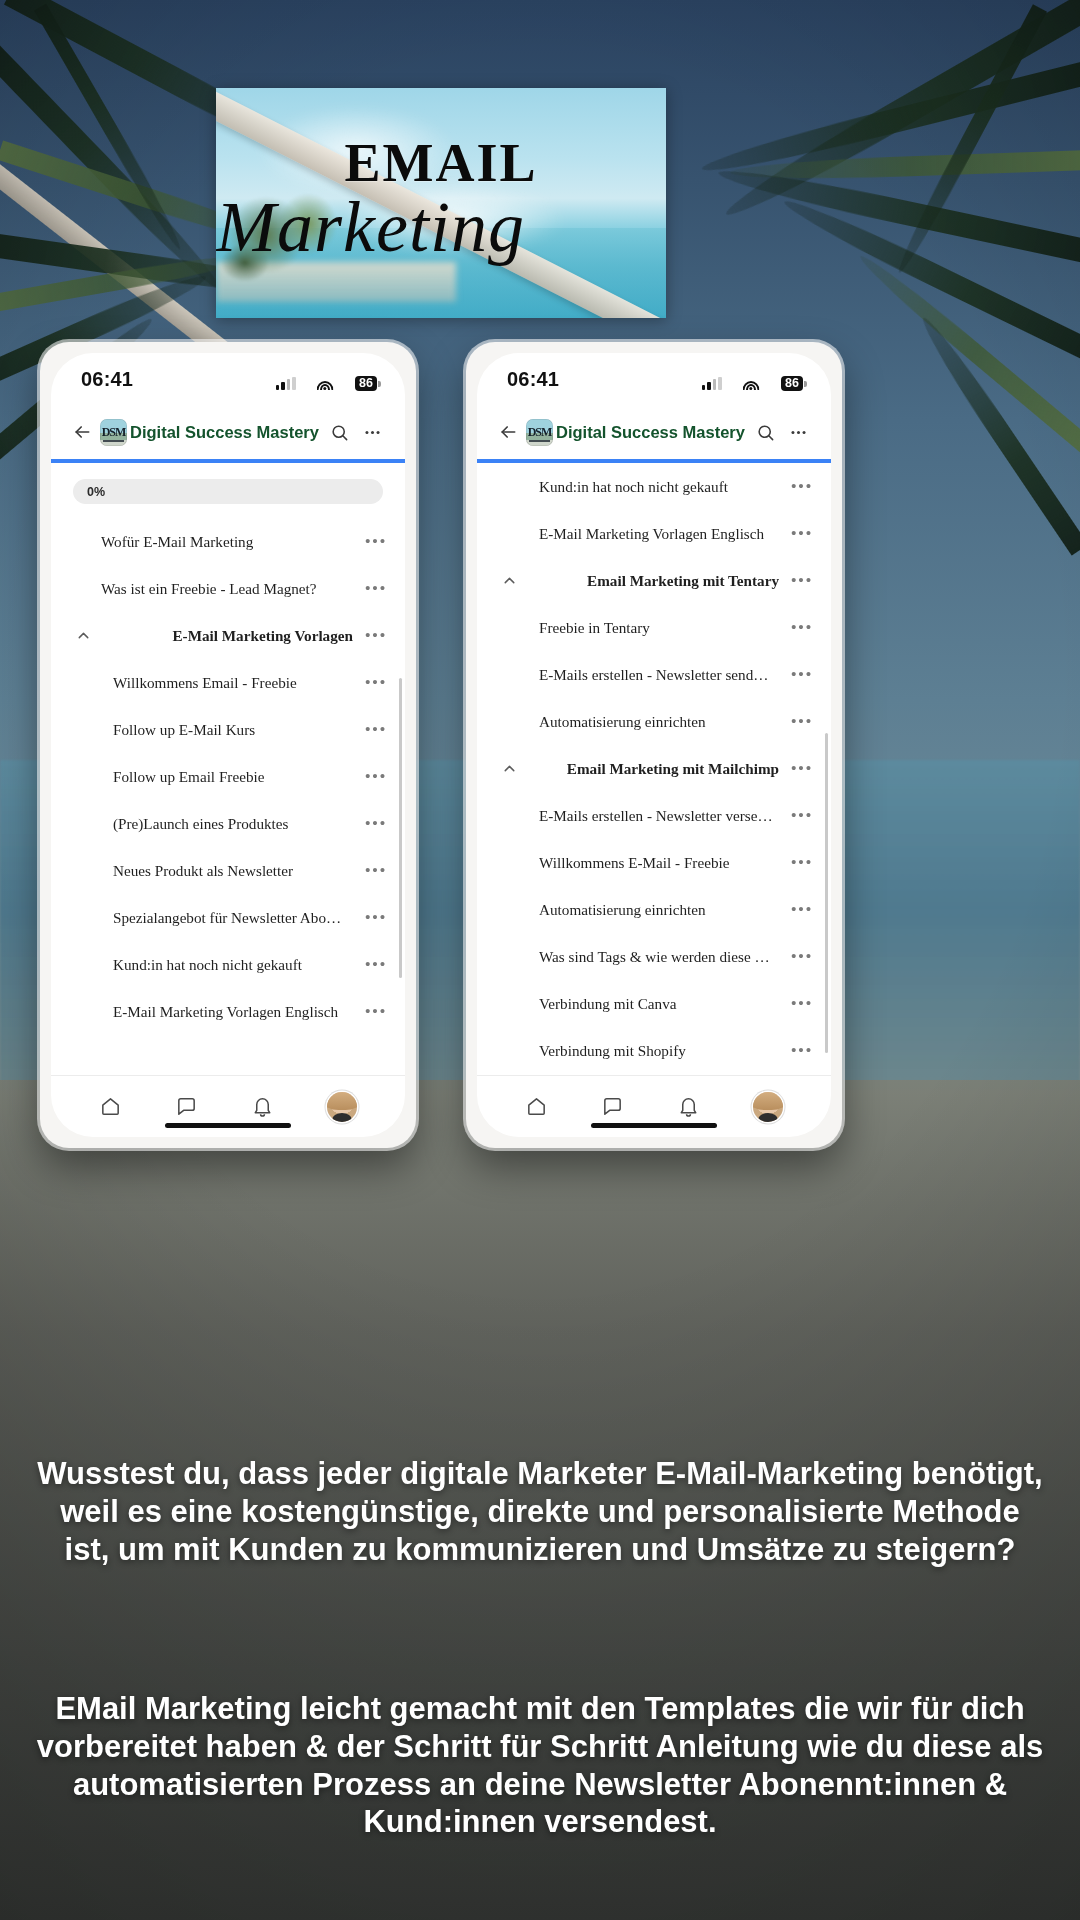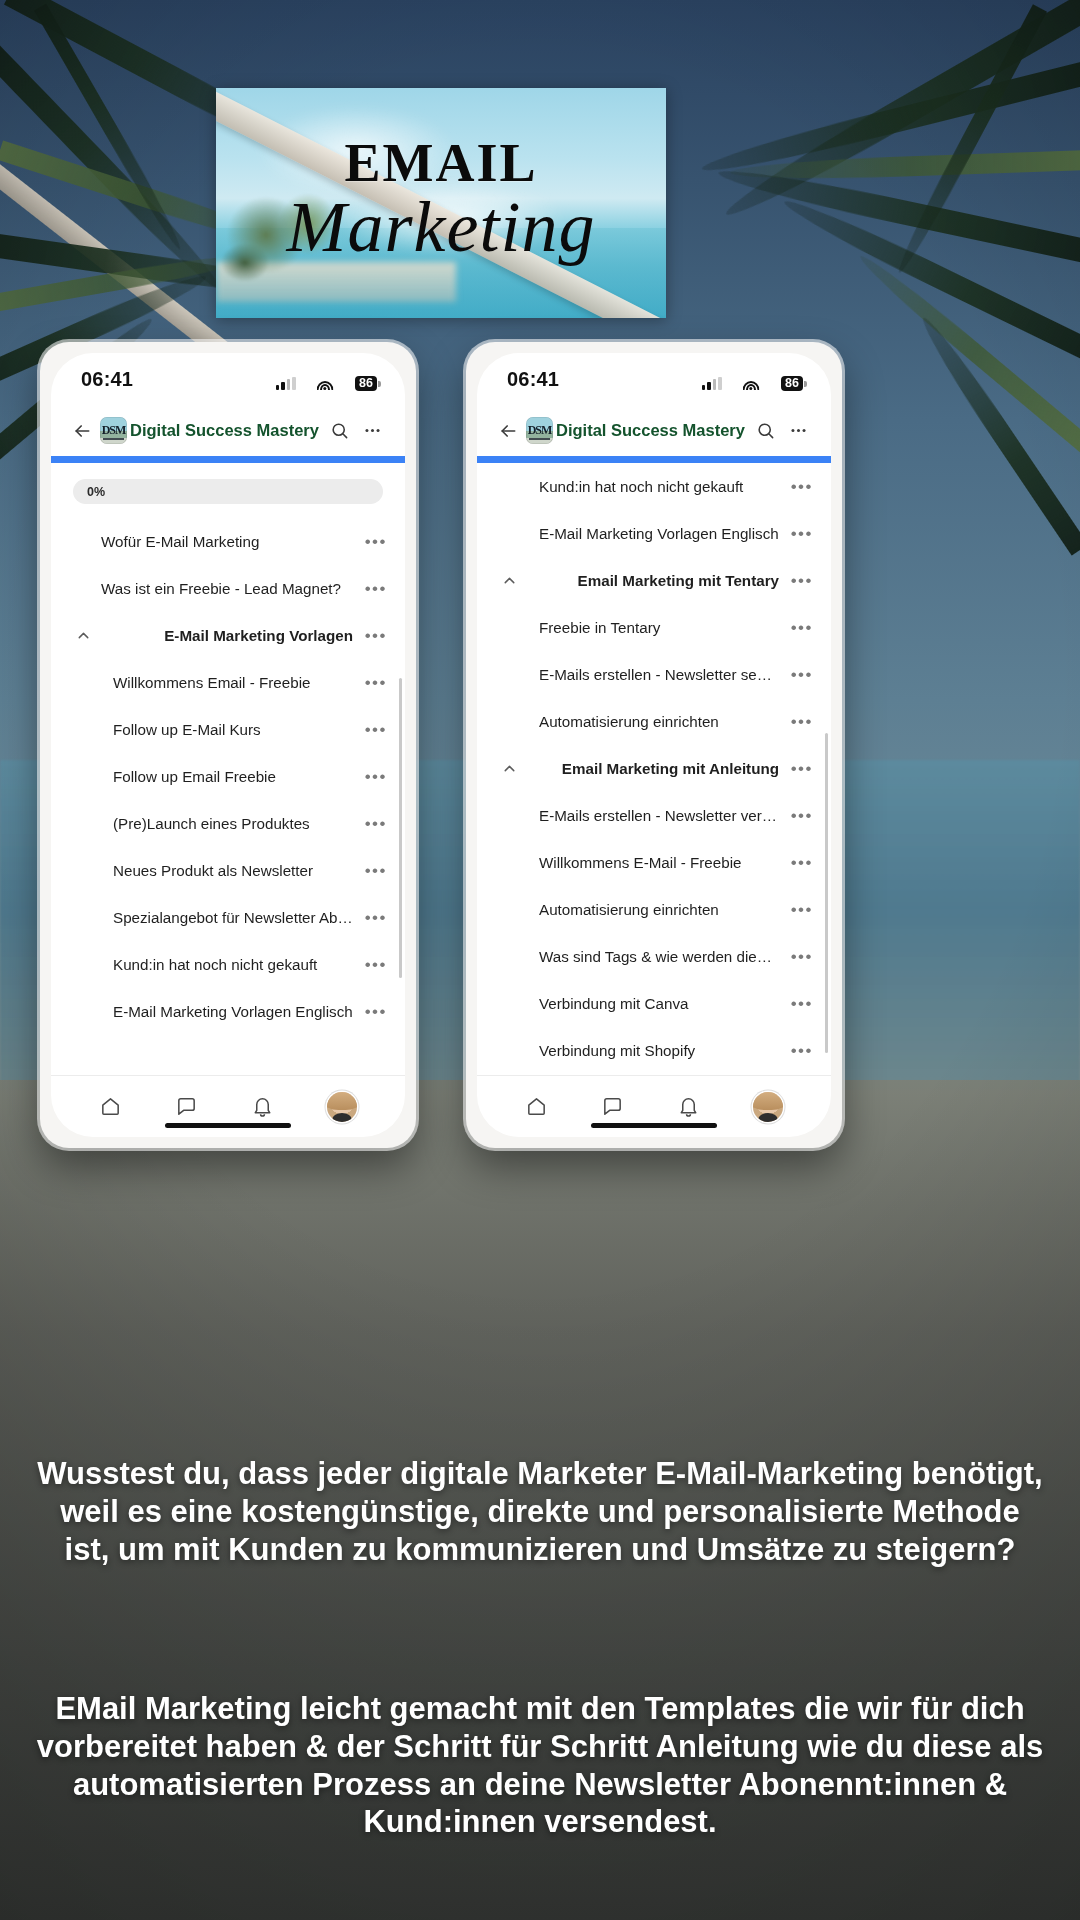--- a/index.html
+++ b/index.html
@@ -124,21 +124,21 @@
     text-align: center;
     font-family: "Liberation Serif", serif;
     font-weight: 700;
     font-size: 54px;
     letter-spacing: 2px;
     color: #0b0b0b;
     text-shadow: 0 1px 1px rgba(255,255,255,.35);
   }
   #banner .b-sub {
     position: absolute; left: 0; right: 0; top: 98px;
-    text-align: center;
+    text-align: left;
     font-family: "Liberation Serif", serif;
     font-style: italic;
     font-size: 72px;
     color: #0b0b0b;
     letter-spacing: 1px;
   }
 
   
   .phone {
     position: absolute;
@@ -199,21 +199,21 @@
     content: ""; position: absolute; right: -3.5px; top: 50%;
     transform: translateY(-50%);
     width: 2.5px; height: 6px; background: #9a9a9a; border-radius: 0 2px 2px 0;
   }
 
   
   .appbar {
     height: 58px; flex: 0 0 58px;
     display: flex; align-items: center;
     padding: 0 18px 0 16px; gap: 3px;
-    border-bottom: 7px solid #3b82f6;
+    border-bottom: 4px solid #3b82f6;
   }
   .icon-btn {
     width: 30px; height: 30px;
     display: flex; align-items: center; justify-content: center;
     color: #3b3b3b;
   }
   .app-logo {
     width: 27px; height: 27px; border-radius: 7px;
     background: linear-gradient(to bottom, #9fd2de 0 52%, #93b39e 52% 78%, #cfd6cb 78% 100%);
     position: relative; overflow: hidden; flex: 0 0 27px;
@@ -249,21 +249,21 @@
     height: 25px; border-radius: 13px; background: #ececec;
     display: flex; align-items: center; padding-left: 14px;
     position: relative; overflow: hidden;
   }
   .progress .fill {
     position: absolute; left: 0; top: 0; bottom: 0;
     background: #d9e7d6;
   }
   .progress span { font-size: 12.5px; font-weight: 700; color: #2b2b2b; position: relative; }
 
-  ul.lessons { list-style: none; margin-top: 14px; }
+  ul.lessons { list-style: none; margin-top: 14px; font-family: Liberation Serif, serif; }
   ul.lessons.tight { margin-top: 0; }
   ul.lessons li {
     display: flex; align-items: center;
     min-height: 47px;
     padding: 0 18px 0 22px;
     gap: 8px;
   }
   li .chev {
     width: 20px; flex: 0 0 20px; color: #5c5c5c;
     display: flex; align-items: center; justify-content: center;
@@ -599,21 +599,21 @@
               <div class="spacer"></div>
               <div class="lbl">Automatisierung einrichten</div>
               <div class="dots">•••</div>
             </li>
             <li class="section">
               <div class="chev">
                 <svg width="17" height="17" viewBox="0 0 24 24" fill="none" stroke="currentColor" stroke-width="2" stroke-linecap="round" stroke-linejoin="round">
                   <polyline points="6 15 12 9 18 15"></polyline>
                 </svg>
               </div>
-              <div class="lbl">Email Marketing mit Anleitung</div>
+              <div class="lbl">Email Marketing mit Mailchimp</div>
               <div class="dots">•••</div>
             </li>
             <li class="sub">
               <div class="spacer"></div>
               <div class="lbl">E-Mails erstellen - Newsletter verse…</div>
               <div class="dots">•••</div>
             </li>
             <li class="sub">
               <div class="spacer"></div>
               <div class="lbl">Willkommens E-Mail - Freebie</div>

